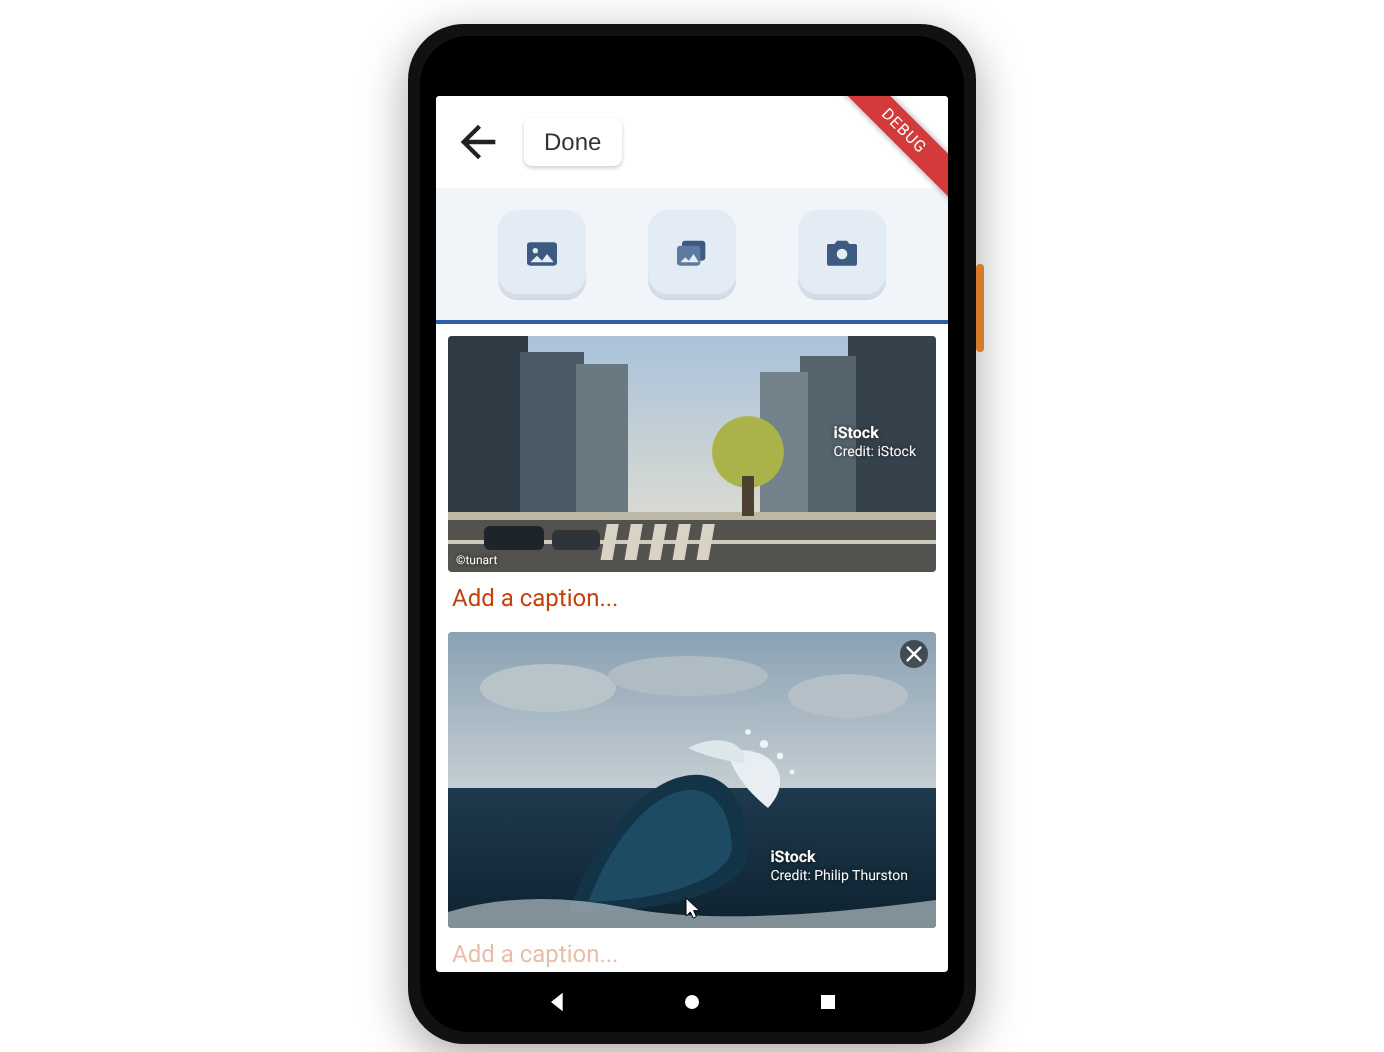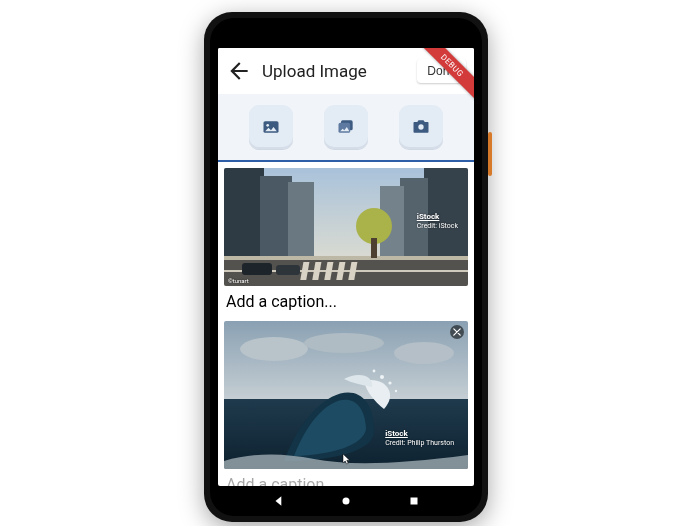--- a/index.html
+++ b/index.html
@@ -141,34 +141,34 @@
   }
   .photo svg { display:block; width:100%; height:auto; }
 
   .watermark {
     position:absolute;
     color:#fff;
     font-size:7px;
     line-height:1.2;
     text-shadow:0 0 2px rgba(0,0,0,0.6);
   }
-  .watermark .brand { font-weight:bold; font-size:8px;text-decoration:underline; }
+  .watermark .brand { font-weight:bold; font-size:8px; }
 
   .small-credit {
     position:absolute;
     left:4px;
     bottom:2px;
     font-size:6px;
     color:#fff;
     text-shadow:0 0 2px rgba(0,0,0,0.7);
   }
 
   .caption {
-    font-size: 16px;
-    color:#000000;
+    font-size: 12px;
+    color:#c2410c;
     padding: 6px 2px 4px 2px;
   }
 
   .close-dot {
     position:absolute;
     top:4px; right:4px;
     width:14px; height:14px;
     border-radius:50%;
     background: rgba(0,0,0,0.55);
     display:flex;align-items:center;justify-content:center;
@@ -197,21 +197,20 @@
   <div class="screen">
 
     <div class="ribbon">DEBUG</div>
 
     <div class="appbar">
       <div class="back">
         <svg viewBox="0 0 24 24">
           <path d="M20 11H7.8l5.6-5.6L12 4l-8 8 8 8 1.4-1.4L7.8 13H20z" fill="#222"></path>
         </svg>
       </div>
-      <div class="title">Upload Image</div>
       <button class="done-btn">Done</button>
     </div>
 
     <div class="action-row">
       <div class="chip">
         <svg viewBox="0 0 24 24">
           <rect x="3" y="5" width="18" height="14" rx="2" fill="#3d5a80"></rect>
           <circle cx="8" cy="10" r="1.6" fill="#e3ebf4"></circle>
           <path d="M5 17l4-4 3 3 3-4 4 5z" fill="#e3ebf4"></path>
         </svg>

